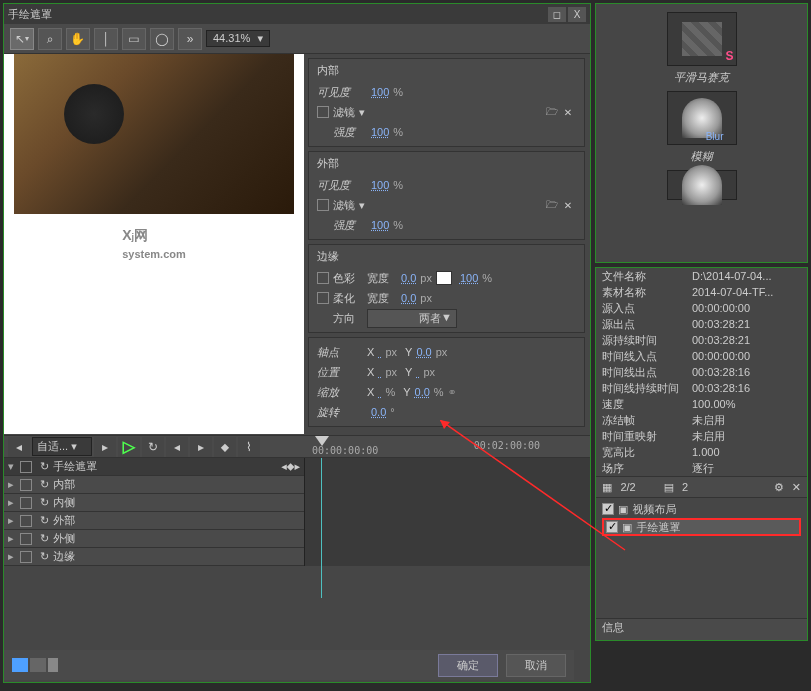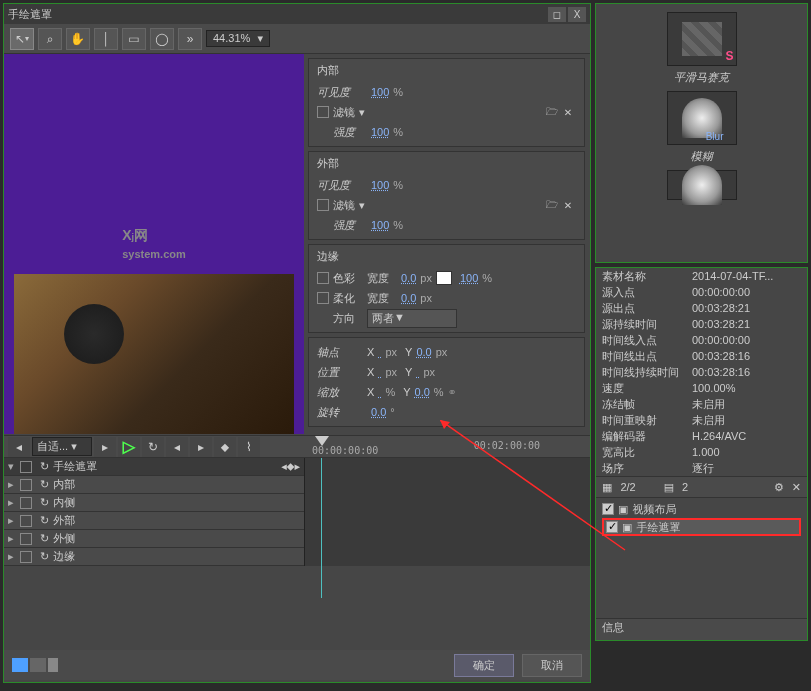--- a/index.html
+++ b/index.html
@@ -7,52 +7,52 @@
 .main-panel { position: absolute; left: 3px; top: 3px; width: 588px; height: 680px; background: #464646; border: 1px solid #2a8a2a; }
 .title-bar { height: 20px; background: #3a3a3a; display: flex; align-items: center; padding: 0 4px; justify-content: space-between; }
 .title-text { color: #ccc; font-size: 11px; }
 .title-btns { display: flex; gap: 2px; }
 .title-btn { width: 18px; height: 15px; background: #555; color: #ccc; font-size: 10px; display: flex; align-items: center; justify-content: center; }
 .toolbar { height: 30px; background: #4a4a4a; display: flex; align-items: center; padding: 0 6px; gap: 4px; border-bottom: 1px solid #333; }
 .tool-btn { width: 24px; height: 22px; background: #555; border: 1px solid #666; display: flex; align-items: center; justify-content: center; color: #ccc; font-size: 12px; }
 .tool-btn.active { background: #6a6a6a; border-color: #888; }
 .zoom-box { background: #3a3a3a; border: 1px solid #222; padding: 1px 6px; color: #ccc; font-size: 11px; width: 64px; display: flex; }
 .content-row { display: flex; }
-.preview { width: 300px; height: 380px; background: #4c1d95; position: relative; display: flex; align-items: flex-end; justify-content: center; }
+.preview { width: 300px; height: 380px; background: #ffffff; position: relative; display: flex; align-items: flex-start; justify-content: center; }
 .preview-img { width: 280px; height: 160px; background: linear-gradient(135deg, #8a6a3a 0%, #6a4a2a 30%, #3a2a1a 60%, #2a1a0a 100%); position: relative; }
 .preview-img::before { content: ''; position: absolute; left: 50px; top: 30px; width: 60px; height: 60px; background: radial-gradient(circle, #2a2a2a 0%, #1a1a1a 100%); border-radius: 50%; }
 .watermark { position: absolute; left: 50%; top: 50%; transform: translate(-50%, -50%); color: #888; font-size: 14px; font-weight: bold; pointer-events: none; }
 .props { width: 285px; padding: 4px; }
 .prop-group { border: 1px solid #333; background: #4a4a4a; margin-bottom: 4px; padding: 4px 8px; }
 .group-title { color: #ccc; font-size: 11px; margin-bottom: 4px; }
 .prop-row { display: flex; align-items: center; height: 20px; font-size: 11px; color: #ccc; }
 .prop-label { width: 50px; font-style: italic; }
 .prop-val { color: #8ab4f8; margin: 0 4px; text-decoration: underline dotted; }
 .prop-unit { color: #aaa; }
 .checkbox { width: 12px; height: 12px; border: 1px solid #888; margin-right: 4px; display: inline-block; }
 .color-swatch { width: 16px; height: 14px; background: #fff; border: 1px solid #333; margin: 0 4px; }
-.dropdown { background: #555; border: 1px solid #333; padding: 1px 4px; color: #ccc; font-size: 11px; width: 90px; display: flex; justify-content: flex-start; }
+.dropdown { background: #555; border: 1px solid #333; padding: 1px 4px; color: #ccc; font-size: 11px; width: 90px; display: flex; justify-content: flex-end; }
 .icon-btn { width: 16px; height: 14px; display: inline-flex; align-items: center; justify-content: center; color: #ccc; font-size: 10px; }
 .link-icon { margin-left: 4px; color: #888; }
 .timeline-area { border-top: 1px solid #333; }
 .tl-dropdown { background: #3a3a3a; border: 1px solid #222; padding: 1px 4px; color: #ccc; font-size: 11px; width: 60px; }
 .tl-btn { width: 22px; height: 20px; background: #464646; display: flex; align-items: center; justify-content: center; color: #ccc; font-size: 12px; }
 .play-btn { color: #4eff4e; font-size: 16px; font-weight: bold; }
 .tl-ruler { height: 22px; background: #4a4a4a; position: relative; border-bottom: 1px solid #333; display: flex; }
 .tl-tracks-container { display: flex; }
 .tl-left { width: 300px; }
 .tl-right { flex: 1; background: #3a3a3a; position: relative; border-left: 1px solid #222; }
 .playhead { position: absolute; left: 16px; top: 0; width: 1px; height: 140px; background: #4ec0c0; }
 .playhead::before { content: ''; position: absolute; top: -22px; left: -6px; width: 0; height: 0; border-left: 7px solid transparent; border-right: 7px solid transparent; border-top: 10px solid #ccc; }
 .tl-track { height: 18px; background: #4a4a4a; border-bottom: 1px solid #333; display: flex; align-items: center; padding: 0 4px; font-size: 11px; color: #ccc; }
 .tl-track.header { background: #3a3a3a; }
 .chev { width: 10px; margin-right: 2px; color: #aaa; }
 .track-icons { margin-left: auto; display: flex; gap: 2px; }
 .status-bar { height: 18px; background: #464646; padding: 2px 6px; color: #ccc; font-size: 11px; font-family: monospace; }
-.bottom-bar { position: absolute; bottom: 2px; left: 0; right: 0; height: 30px; background: #4a4a4a; display: flex; align-items: center; padding: 0 8px; }
+.bottom-bar { position: absolute; bottom: 2px; left: 0; right: 16px; height: 30px; background: #4a4a4a; display: flex; align-items: center; padding: 0 8px; }
 .view-btns { display: flex; gap: 2px; }
 .view-btn { width: 16px; height: 14px; background: #666; }
 .action-btns { margin-left: auto; display: flex; gap: 8px; }
 .action-btn { padding: 3px 18px; background: #555; border: 1px solid #666; color: #ccc; font-size: 11px; }
 .action-btn.primary { background: #5a5a6a; border-color: #7a7a9a; }
 
 .right-panel { position: absolute; right: 3px; top: 3px; width: 213px; height: 680px; }
 .fx-area { height: 260px; background: #464646; border: 1px solid #2a8a2a; padding: 8px; display: flex; flex-direction: column; align-items: center; gap: 6px; }
 .fx-item { width: 90px; text-align: center; }
 .fx-thumb { width: 70px; height: 54px; background: #3a3a3a; border: 1px solid #222; margin: 0 auto 4px; position: relative; display: flex; align-items: center; justify-content: center; }
@@ -311,20 +311,24 @@
       <div class="fx-label">模糊</div>
     </div>
     <div class="fx-item">
       <div class="fx-thumb blur" style="height:30px"></div>
     </div>
   </div>
 
   <div class="info-panel">
     <div id="info-rows">
         <div class="info-row">
+          <span class="info-key">文件名称</span>
+          <span class="info-val">D:\2014-07-04...</span>
+        </div>
+        <div class="info-row">
           <span class="info-key">素材名称</span>
           <span class="info-val">2014-07-04-TF...</span>
         </div>
         <div class="info-row">
           <span class="info-key">源入点</span>
           <span class="info-val">00:00:00:00</span>
         </div>
         <div class="info-row">
           <span class="info-key">源出点</span>
           <span class="info-val">00:03:28:21</span>
@@ -349,24 +353,20 @@
           <span class="info-key">速度</span>
           <span class="info-val">100.00%</span>
         </div>
         <div class="info-row">
           <span class="info-key">冻结帧</span>
           <span class="info-val">未启用</span>
         </div>
         <div class="info-row">
           <span class="info-key">时间重映射</span>
           <span class="info-val">未启用</span>
-        </div>
-        <div class="info-row">
-          <span class="info-key">编解码器</span>
-          <span class="info-val">H.264/AVC</span>
         </div>
         <div class="info-row">
           <span class="info-key">宽高比</span>
           <span class="info-val">1.000</span>
         </div>
         <div class="info-row">
           <span class="info-key">场序</span>
           <span class="info-val">逐行</span>
         </div>
       </div>

